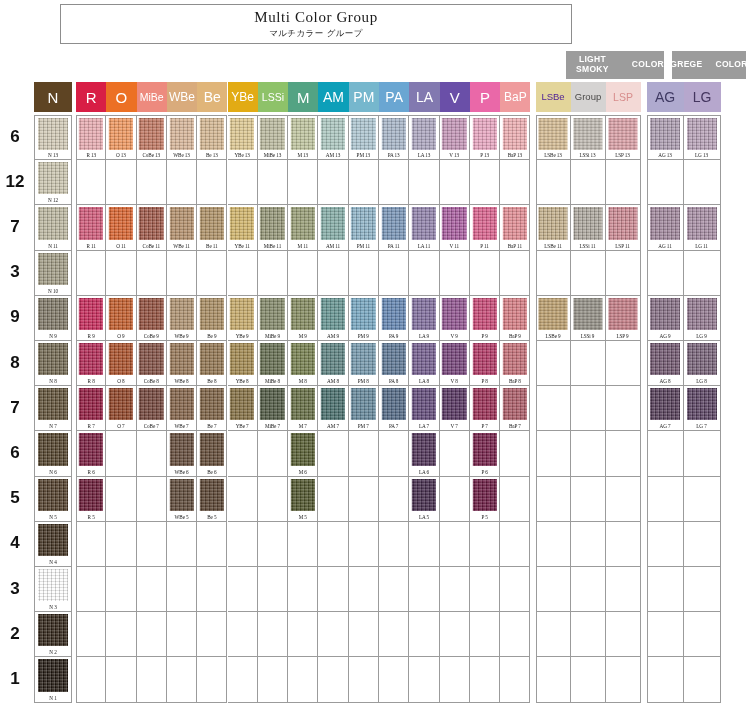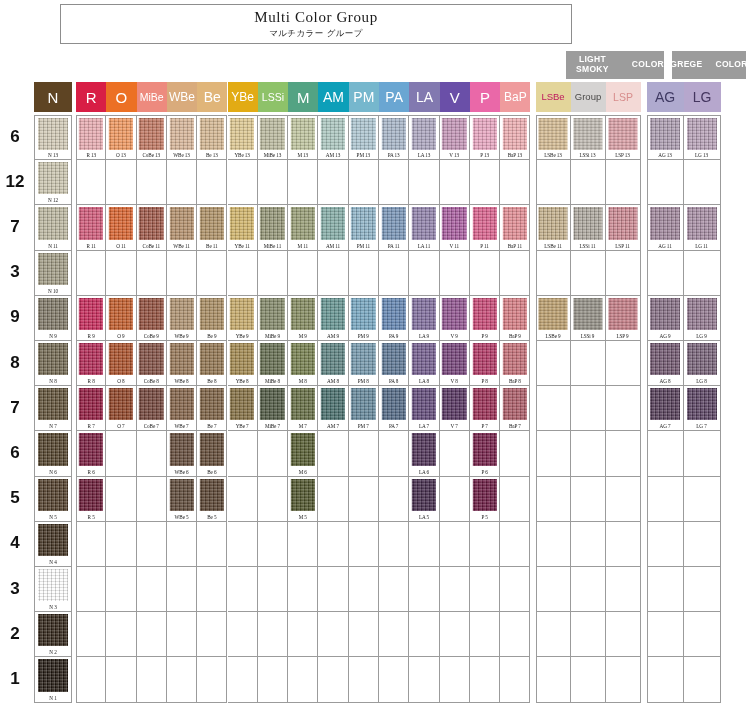--- a/index.html
+++ b/index.html
@@ -180,21 +180,21 @@
       </div>
       <div class="chip" style="left: 439.6px; top: 0px; width: 30.3px; background: rgb(106, 79, 168); color: rgb(255, 255, 255);">
         <span style="font-size: 15px;">V</span>
       </div>
       <div class="chip" style="left: 469.9px; top: 0px; width: 30.3px; background: rgb(234, 104, 168); color: rgb(255, 255, 255);">
         <span style="font-size: 15px;">P</span>
       </div>
       <div class="chip" style="left: 500.2px; top: 0px; width: 30.3px; background: rgb(239, 155, 157); color: rgb(255, 255, 255);">
         <span style="font-size: 12px;">BaP</span>
       </div>
-      <div class="chip" style="left: 535.5px; top: 0px; width: 35px; background: rgb(227, 213, 154); color: #be185d;">
+      <div class="chip" style="left: 535.5px; top: 0px; width: 35px; background: rgb(227, 213, 154); color: #4c1d95;">
         <span style="font-size: 9.5px;">LSBe</span>
       </div>
       <div class="chip" style="left: 570.5px; top: 0px; width: 35px; background: rgb(213, 211, 210); color: rgb(75, 74, 73);">
         <span style="font-size: 9.5px;">Group</span>
       </div>
       <div class="chip" style="left: 605.5px; top: 0px; width: 35px; background: rgb(243, 217, 214); color: rgb(215, 141, 140);">
         <span style="font-size: 10.5px;">LSP</span>
       </div>
       <div class="chip" style="left: 646.5px; top: 0px; width: 37px; background: rgb(175, 170, 207); color: rgb(63, 58, 99);">
         <span style="font-size: 14px;">AG</span>

